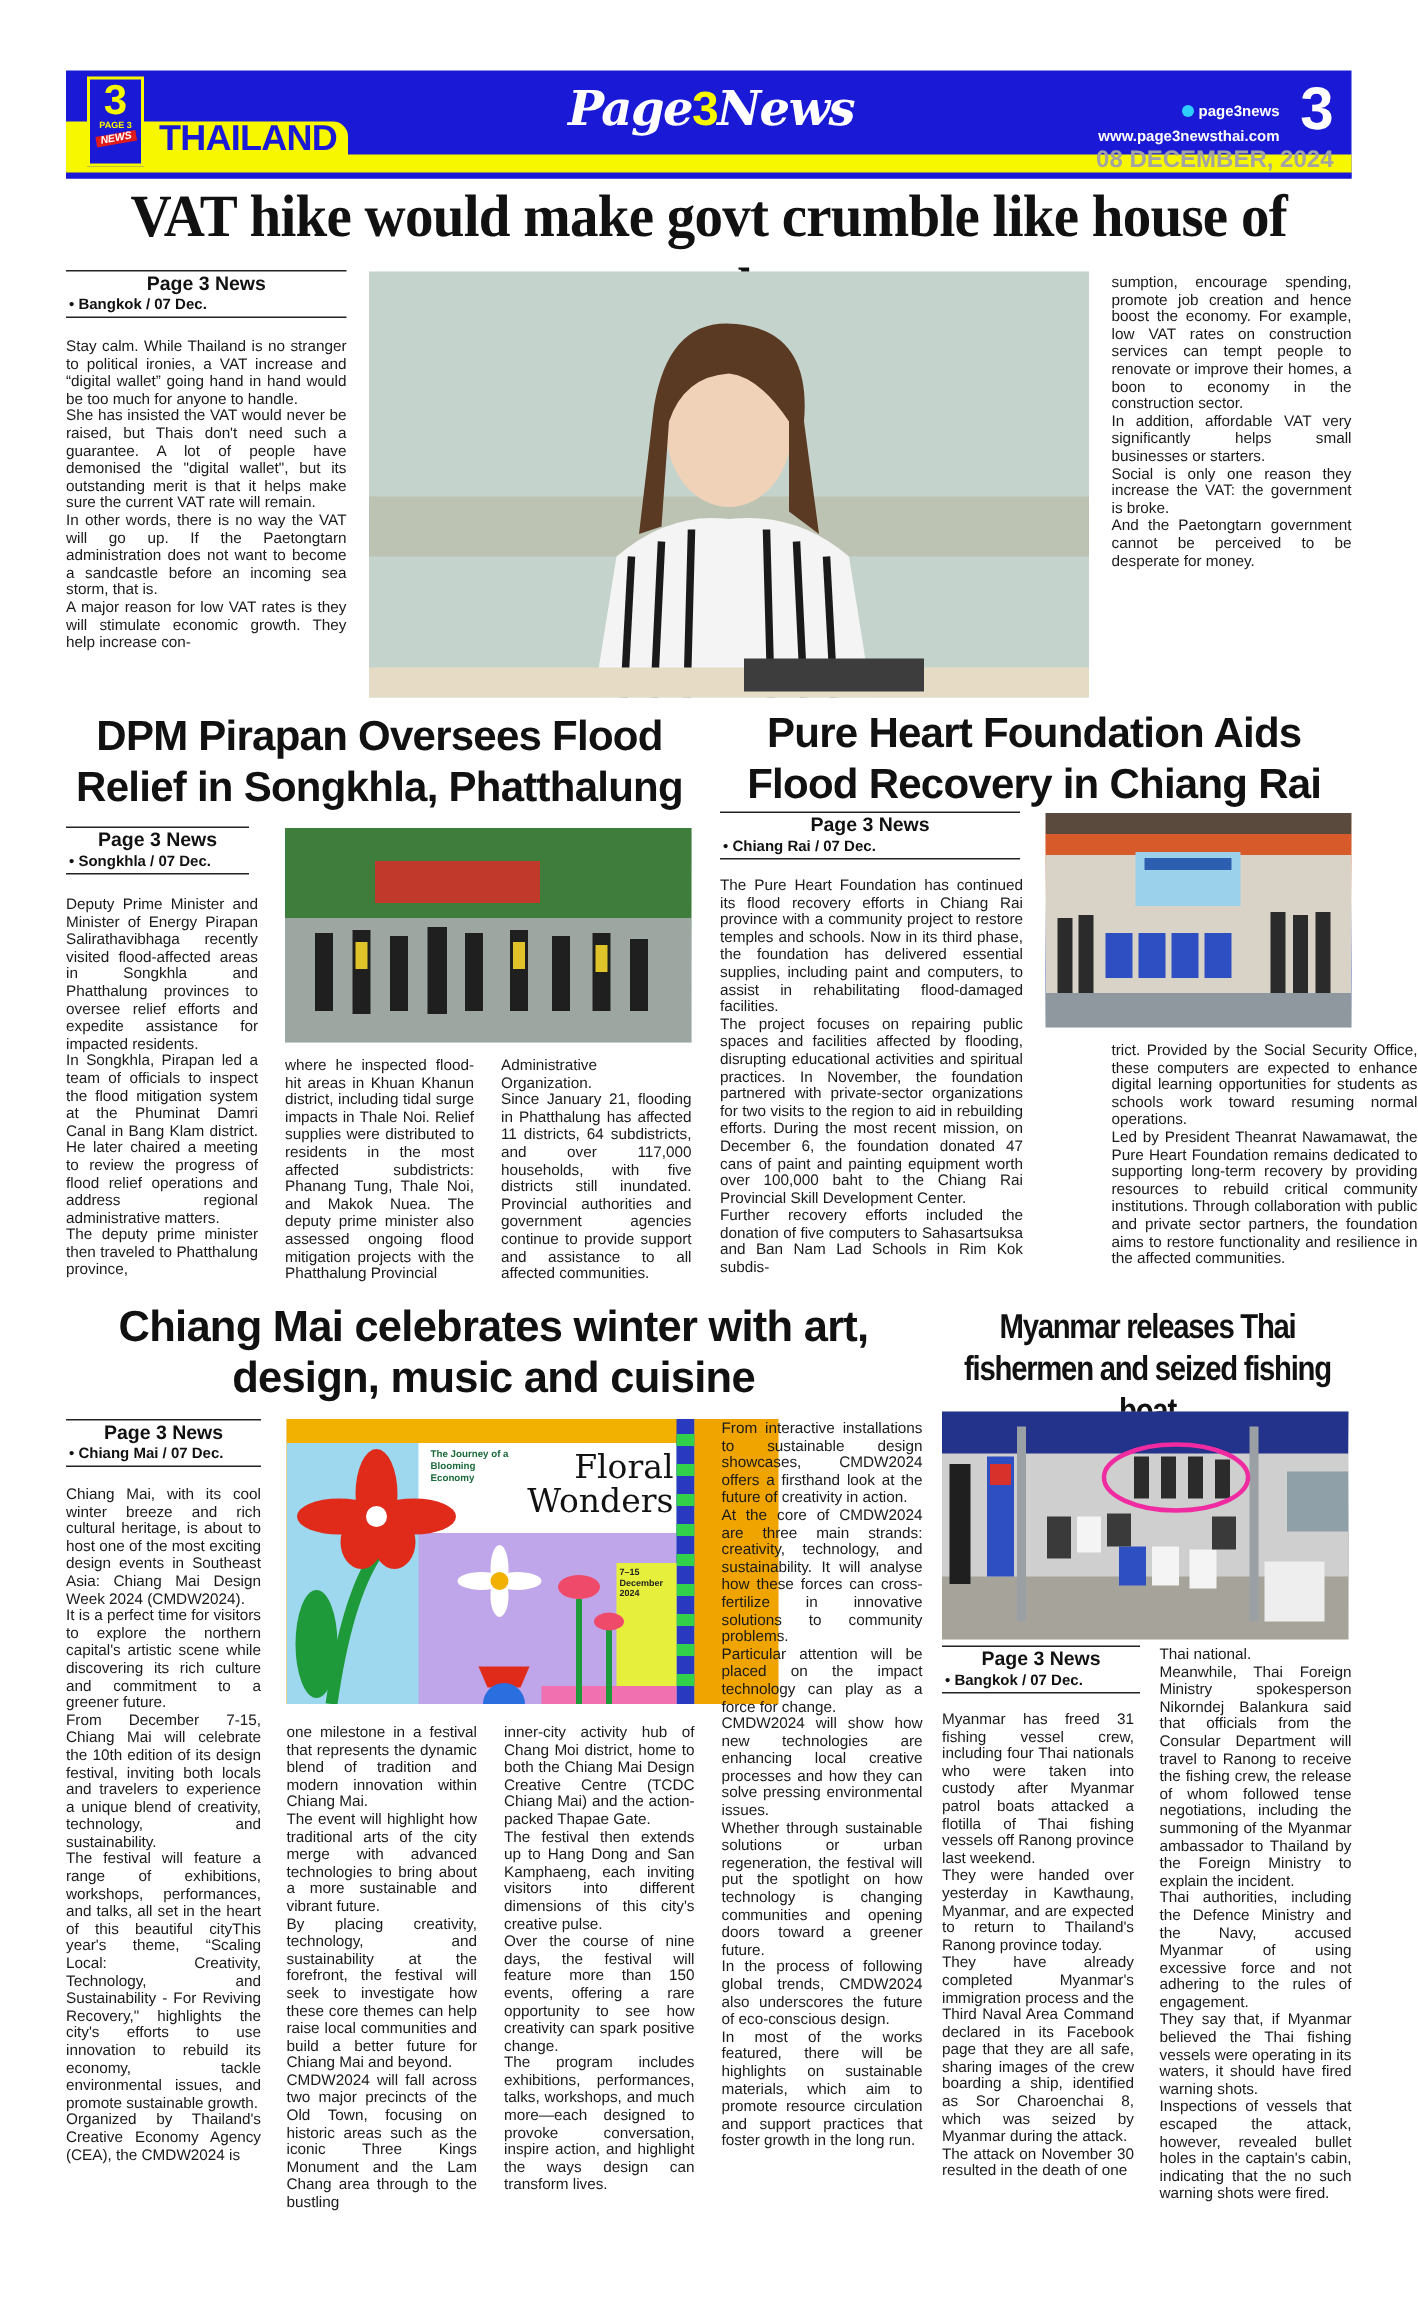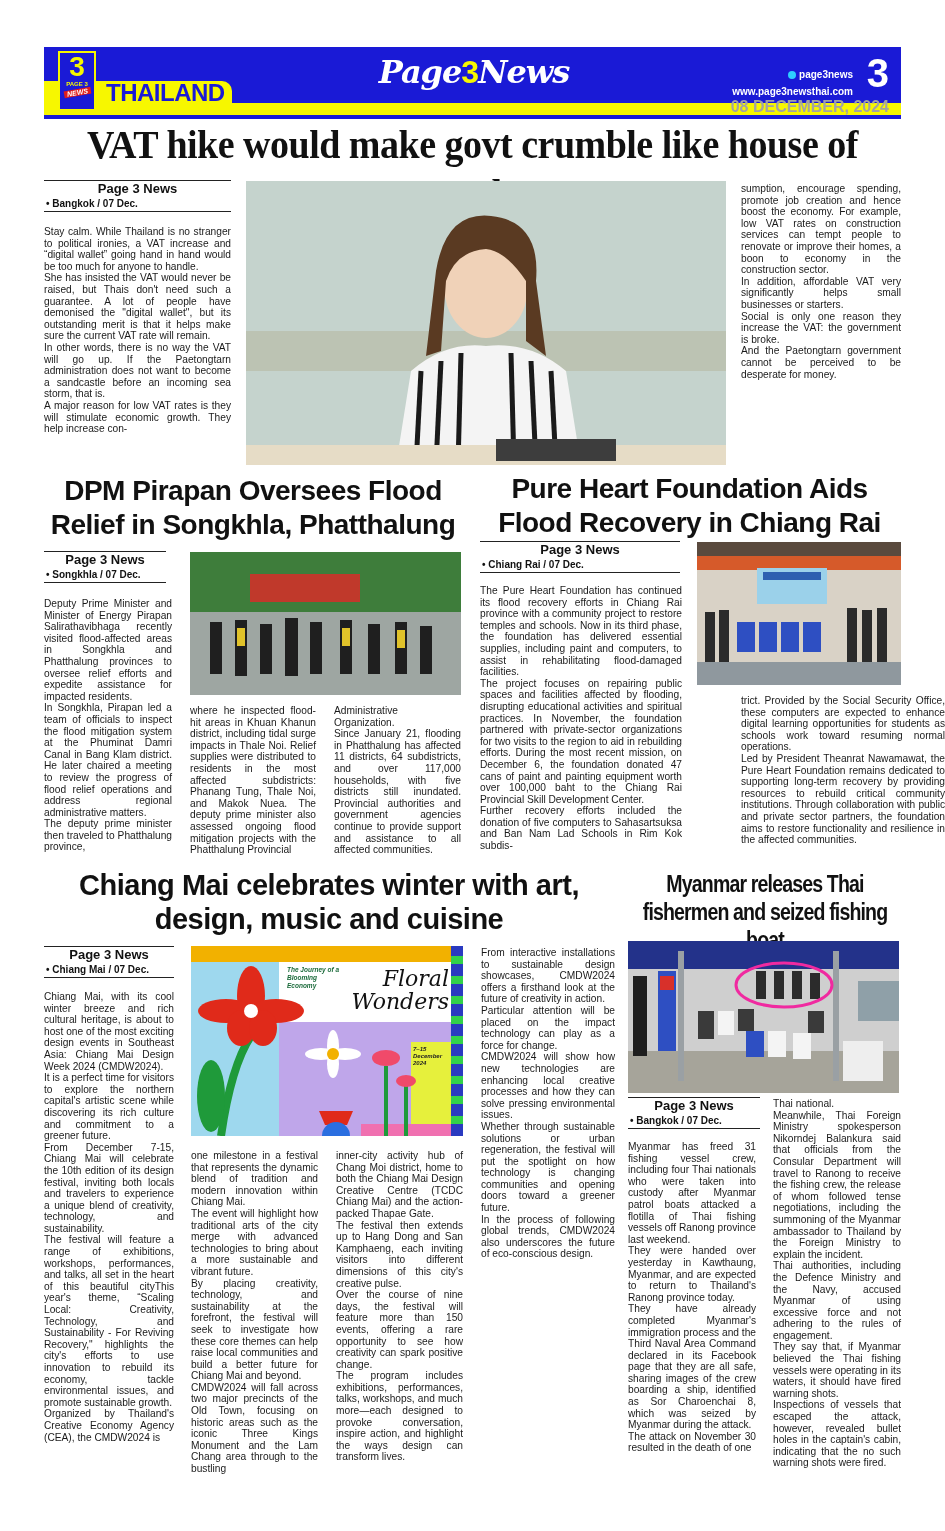--- a/index.html
+++ b/index.html
@@ -198,21 +198,21 @@
   <div class="loc">• Chiang Mai / 07 Dec.</div>
 </div>
 <div class="abs txt" style="left:44px; top:991px; width:130px;">
   <p>Chiang Mai, with its cool winter breeze and rich cultural heritage, is about to host one of the most exciting design events in Southeast Asia: Chiang Mai Design Week 2024 (CMDW2024).</p>
   <p>It is a perfect time for visitors to explore the northern capital's artistic scene while discovering its rich culture and commitment to a greener future.</p>
   <p>From December 7-15, Chiang Mai will celebrate the 10th edition of its design festival, inviting both locals and travelers to experience a unique blend of creativity, technology, and sustainability.</p>
   <p>The festival will feature a range of exhibitions, workshops, performances, and talks, all set in the heart of this beautiful cityThis year's theme, “Scaling Local: Creativity, Technology, and Sustainability - For Reviving Recovery," highlights the city's efforts to use innovation to rebuild its economy, tackle environmental issues, and promote sustainable growth.</p>
   <p>Organized by Thailand's Creative Economy Agency (CEA), the CMDW2024 is</p>
 </div>
 
-<div class="abs photo ph-floral" style="left:191px; top:946px; width:272px; height:190px;font-style:italic;">
+<div class="abs photo ph-floral" style="left:191px; top:946px; width:328px; height:190px;">
   <svg width="272" height="190" viewBox="0 0 272 190">
     <rect width="272" height="190" fill="#9ed8ee"></rect>
     <rect width="272" height="16" fill="#f2b100"></rect>
     <rect x="88" y="16" width="172" height="60" fill="#ffffff"></rect>
     <rect x="88" y="76" width="172" height="114" fill="#bfa6ea"></rect>
     <rect x="260" y="0" width="12" height="190" fill="#2a3ac0"></rect>
     <g fill="#33d14a">
         <rect x="260" y="10" width="12" height="8"></rect>
         <rect x="260" y="30" width="12" height="8"></rect>
         <rect x="260" y="50" width="12" height="8"></rect>
@@ -262,24 +262,26 @@
   <p>CMDW2024 will fall across two major precincts of the Old Town, focusing on historic areas such as the iconic Three Kings Monument and the Lam Chang area through to the bustling</p>
 </div>
 <div class="abs txt" style="left:336px; top:1150px; width:127px;">
   <p>inner-city activity hub of Chang Moi district, home to both the Chiang Mai Design Creative Centre (TCDC Chiang Mai) and the action-packed Thapae Gate.</p>
   <p>The festival then extends up to Hang Dong and San Kamphaeng, each inviting visitors into different dimensions of this city's creative pulse.</p>
   <p>Over the course of nine days, the festival will feature more than 150 events, offering a rare opportunity to see how creativity can spark positive change.</p>
   <p>The program includes exhibitions, performances, talks, workshops, and much more—each designed to provoke conversation, inspire action, and highlight the ways design can transform lives.</p>
 </div>
 <div class="abs txt" style="left:481px; top:947px; width:134px;">
   <p>From interactive installations to sustainable design showcases, CMDW2024 offers a firsthand look at the future of creativity in action.</p>
+  <p>At the core of CMDW2024 are three main strands: creativity, technology, and sustainability. It will analyse how these forces can cross-fertilize in innovative solutions to community problems.</p>
   <p>Particular attention will be placed on the impact technology can play as a force for change.</p>
   <p>CMDW2024 will show how new technologies are enhancing local creative processes and how they can solve pressing environmental issues.</p>
   <p>Whether through sustainable solutions or urban regeneration, the festival will put the spotlight on how technology is changing communities and opening doors toward a greener future.</p>
   <p>In the process of following global trends, CMDW2024 also underscores the future of eco-conscious design.</p>
+  <p>In most of the works featured, there will be highlights on sustainable materials, which aim to promote resource circulation and support practices that foster growth in the long run.</p>
 </div>
 
 <h2 class="abs h-narrow" style="left:610px; top:870px; width:310px;">Myanmar releases Thai fishermen and seized fishing boat</h2>
 
 <div class="abs photo ph-myanmar" style="left:628px; top:941px; width:271px; height:152px;">
   <svg width="271" height="152" viewBox="0 0 271 152">
     <rect width="271" height="152" fill="#cfcfcf"></rect>
     <rect width="271" height="28" fill="#23328a"></rect>
     <rect x="0" y="110" width="271" height="42" fill="#a6a49a"></rect>
     <rect x="230" y="40" width="41" height="40" fill="#8fa0a8"></rect>

